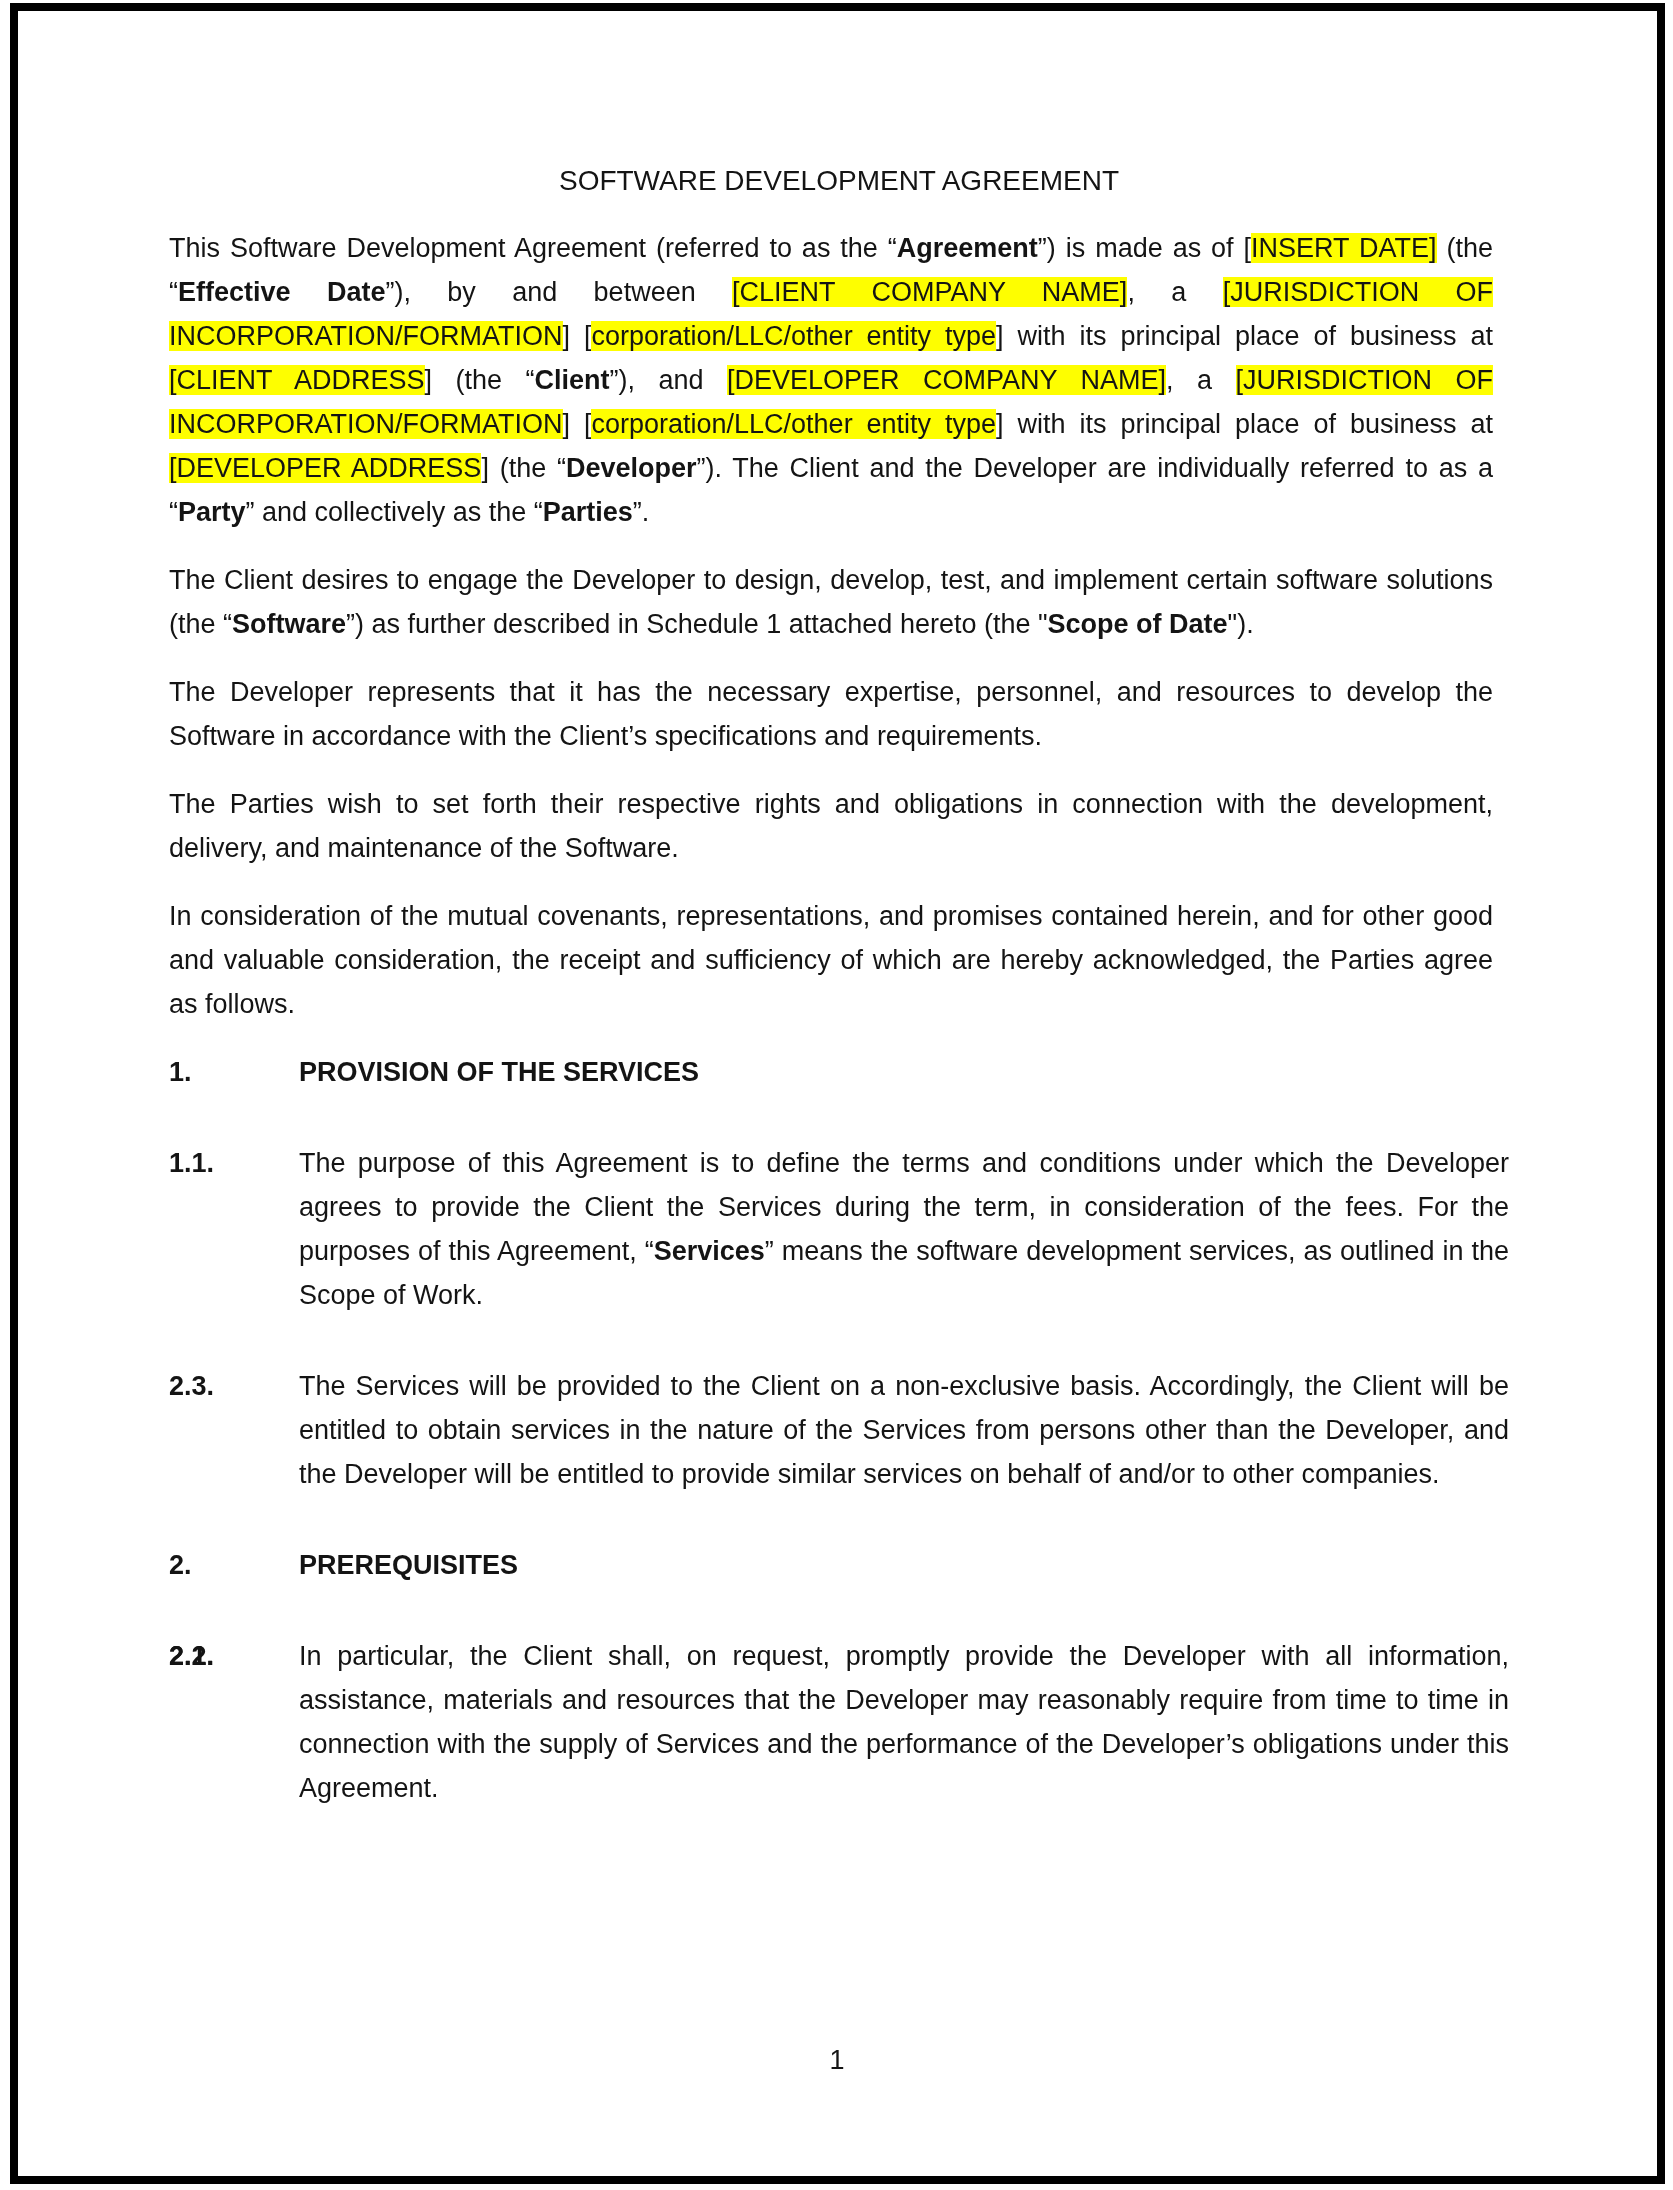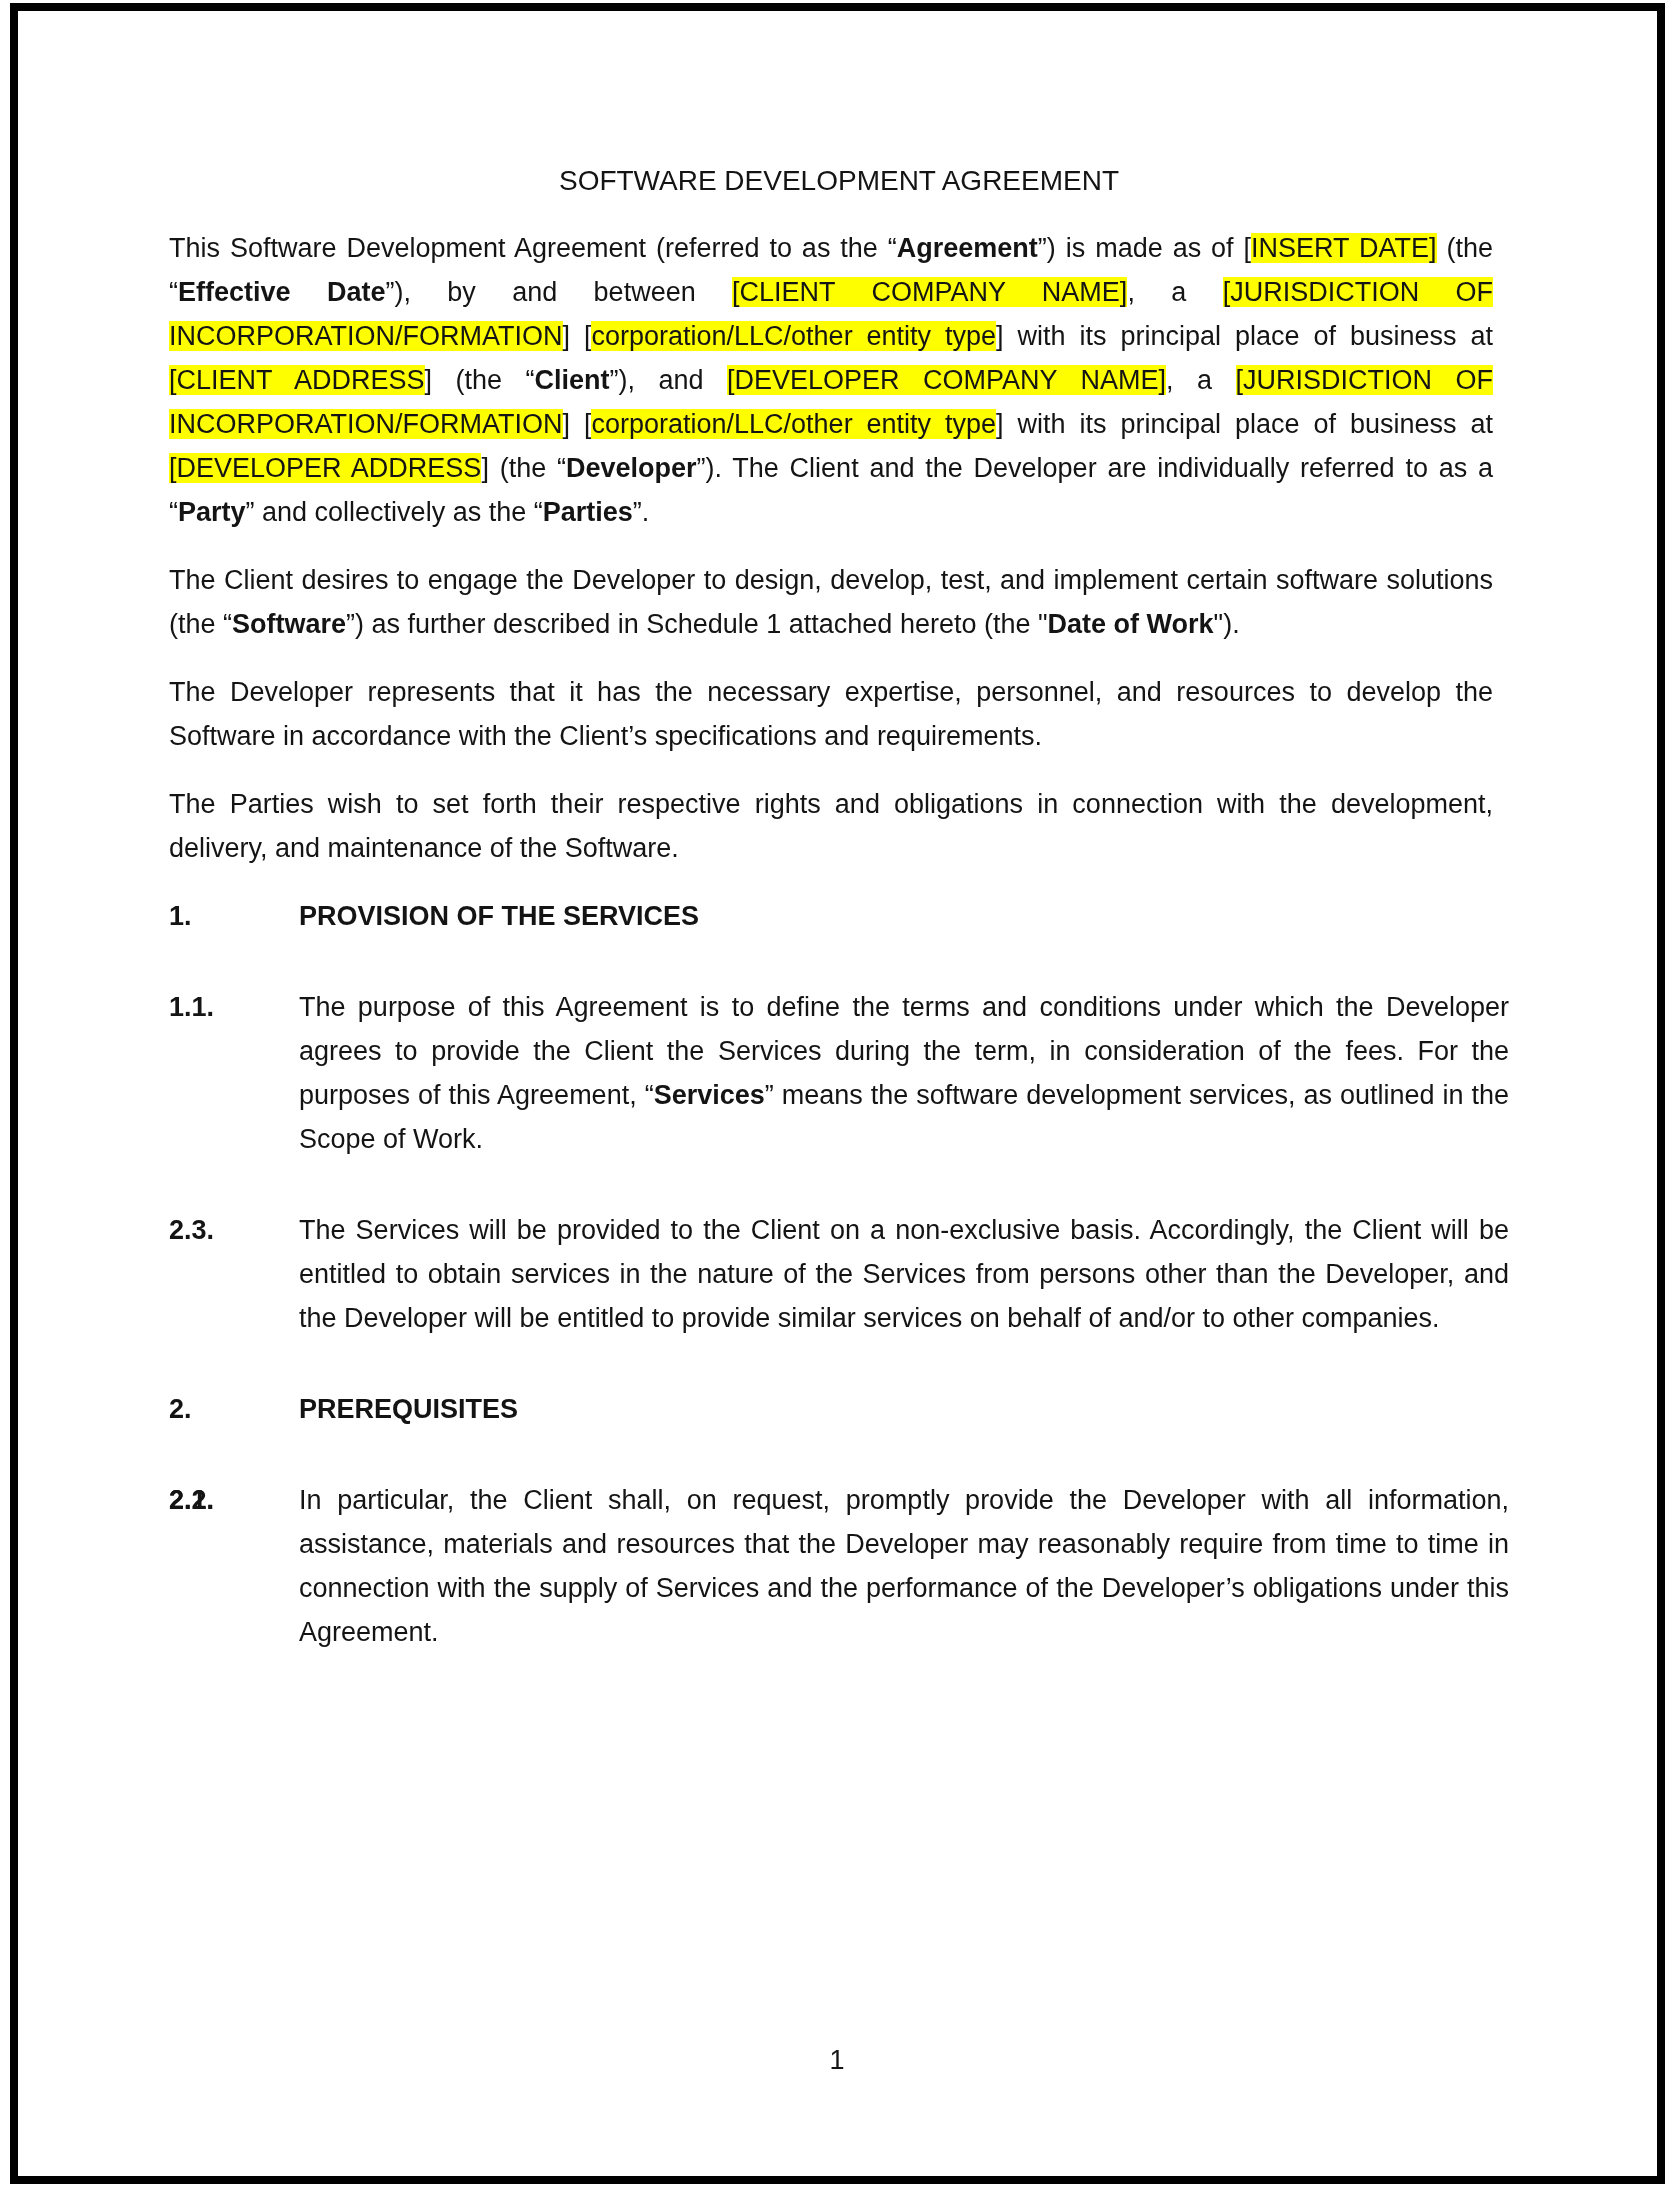--- a/index.html
+++ b/index.html
@@ -62,23 +62,24 @@
 </style>
 </head>
 <body style="color: rgb(20, 20, 20);">
 
 <div class="page-border"></div>
 
 <div class="content">
   <h1 class="doc-title">SOFTWARE DEVELOPMENT AGREEMENT</h1>
   <div id="preamble">
       <p class="para"><span>This Software Development Agreement (referred to as the “</span><span class="b">Agreement</span><span>”) is made as of [</span><span class="hl">INSERT DATE]</span><span> (the “</span><span class="b">Effective Date</span><span>”), by and between </span><span class="hl">[CLIENT COMPANY NAME]</span><span>, a </span><span class="hl">[JURISDICTION OF INCORPORATION/FORMATION</span><span>] [</span><span class="hl">corporation/LLC/other entity type</span><span>] with its principal place of business at </span><span class="hl">[CLIENT ADDRESS</span><span>] (the “</span><span class="b">Client</span><span>”), and </span><span class="hl">[DEVELOPER COMPANY NAME]</span><span>, a </span><span class="hl">[JURISDICTION OF INCORPORATION/FORMATION</span><span>] [</span><span class="hl">corporation/LLC/other entity type</span><span>] with its principal place of business at </span><span class="hl">[DEVELOPER ADDRESS</span><span>] (the “</span><span class="b">Developer</span><span>”). The Client and the Developer are individually referred to as a “</span><span class="b">Party</span><span>” and collectively as the “</span><span class="b">Parties</span><span>”.</span></p>
-      <p class="para"><span>The Client desires to engage the Developer to design, develop, test, and implement certain software solutions (the “</span><span class="b">Software</span><span>”) as further described in Schedule 1 attached hereto (the "</span><span class="b">Date of Work</span><span>").</span></p>
+      <p class="para"><span>The Client desires to engage the Developer to design, develop, test, and implement certain software solutions (the “</span><span class="b">Software</span><span>”) as further described in Schedule 1 attached hereto (the "</span><span class="b">Scope of Date</span><span>").</span></p>
       <p class="para"><span>The Developer represents that it has the necessary expertise, personnel, and resources to develop the Software in accordance with the Client’s specifications and requirements.</span></p>
       <p class="para"><span>The Parties wish to set forth their respective rights and obligations in connection with the development, delivery, and maintenance of the Software.</span></p>
+      <p class="para"><span>In consideration of the mutual covenants, representations, and promises contained herein, and for other good and valuable consideration, the receipt and sufficiency of which are hereby acknowledged, the Parties agree as follows.</span></p>
     </div>
   <div id="sections">
       <div class="clause heading"><span class="num">1.</span><span><span class="b">PROVISION OF THE SERVICES</span></span></div>
       <div class="clause"><span class="num">1.1.</span><span><span>The purpose of this Agreement is to define the terms and conditions under which the Developer agrees to provide the Client the Services during the term, in consideration of the fees. For the purposes of this Agreement, “</span><span class="b">Services</span><span>” means the software development services, as outlined in the Scope of Work.</span></span></div>
       <div class="clause"><span class="num">2.3.</span><span><span>The Services will be provided to the Client on a non-exclusive basis. Accordingly, the Client will be entitled to obtain services in the nature of the Services from persons other than the Developer, and the Developer will be entitled to provide similar services on behalf of and/or to other companies.</span></span></div>
       <div class="clause heading"><span class="num">2.</span><span><span class="b">PREREQUISITES</span></span></div>
       <div class="clause"><span class="num">2.1.</span></div>
       <div class="clause"><span class="num">2.2.</span><span><span>In particular, the Client shall, on request, promptly provide the Developer with all information, assistance, materials and resources that the Developer may reasonably require from time to time in connection with the supply of Services and the performance of the Developer’s obligations under this Agreement.</span></span></div>
     </div>
 </div>

